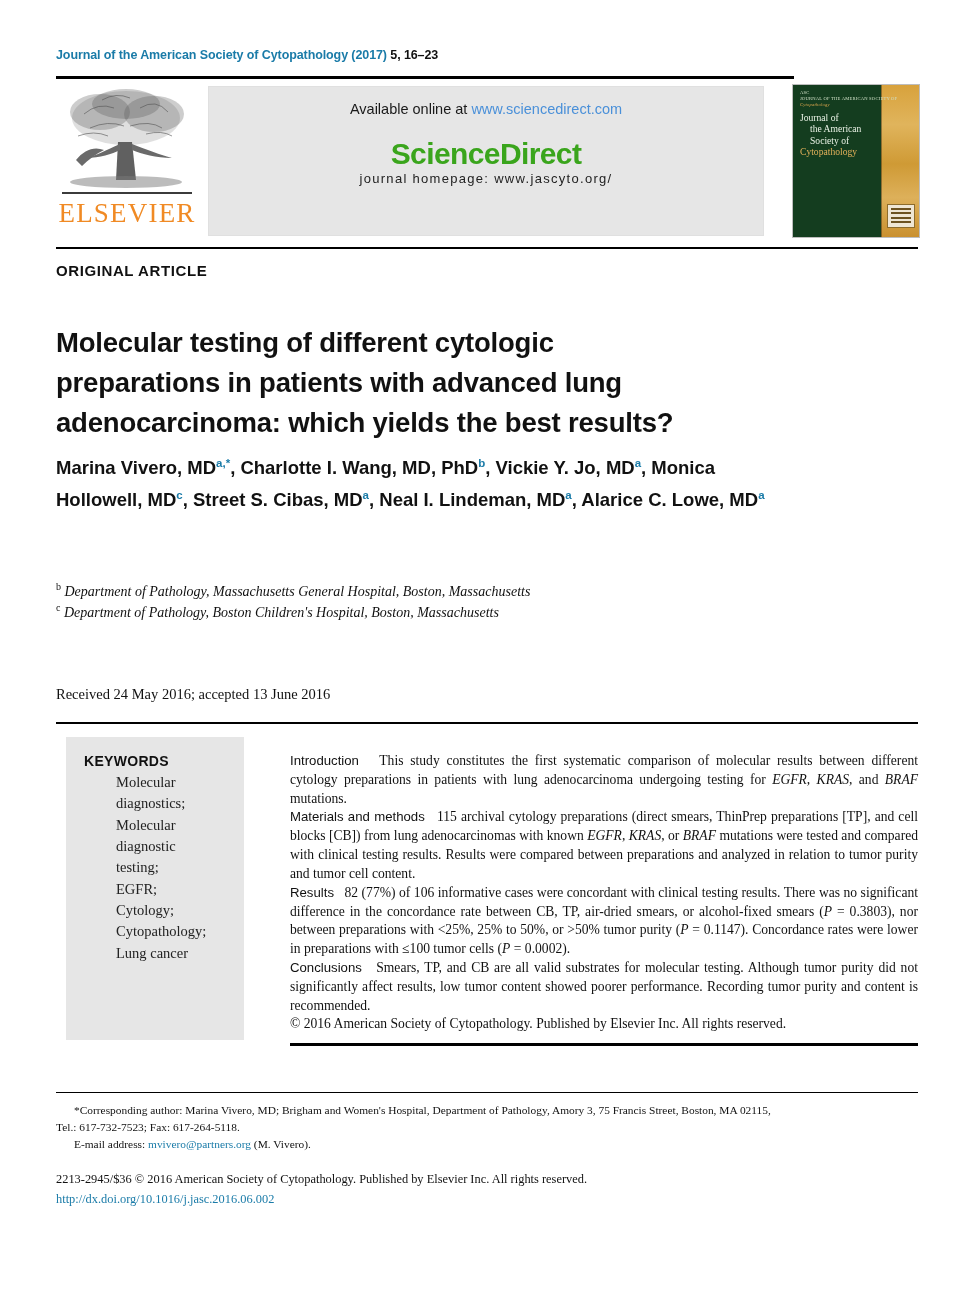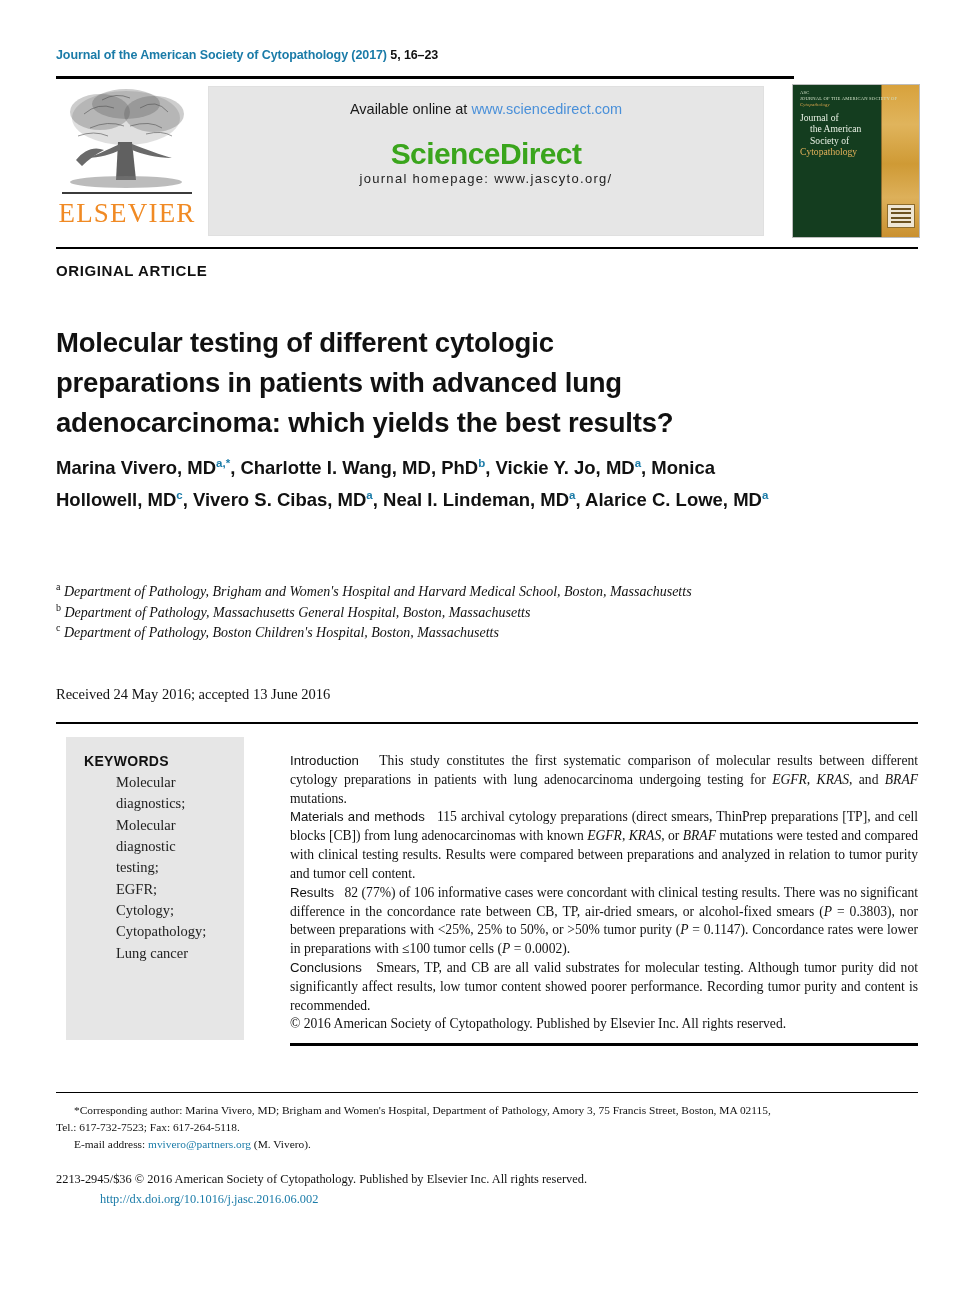--- a/index.html
+++ b/index.html
@@ -365,21 +365,20 @@
     font-size: 12.4px;
     color: #111;
   }
   .doi {
     position: absolute;
     left: 56px;
     top: 1192px;
     font-family: "Liberation Serif", serif;
     font-size: 12.4px;
     color: #1a7ba8;
-    margin-left: 44px;
   }
 </style>
 </head>
 <body>
 
 <div class="running-head">
   <span>Journal of the American Society of Cytopathology (2017) </span><span class="vol">5, 16–23</span>
 </div>
 <div class="rule-top"></div>
 
@@ -444,24 +443,23 @@
         <span></span>
     </div>
   </div>
 </div>
 
 <div class="rule-head2"></div>
 
 <div class="article-type">ORIGINAL ARTICLE</div>
 <h1 class="title">Molecular testing of different cytologic preparations in patients with advanced lung adenocarcinoma: which yields the best results?</h1>
 
-<div class="authors"><span>Marina Vivero, MD</span><sup>a,*</sup>, <span>Charlotte I. Wang, MD, PhD</span><sup>b</sup>, <span>Vickie Y. Jo, MD</span><sup>a</sup>, <span>Monica Hollowell, MD</span><sup>c</sup>, <span>Vivero S. Cibas, MD</span><sup>a</sup>, <span>Neal I. Lindeman, MD</span><sup>a</sup>, <span>Alarice C. Lowe, MD</span><sup>a</sup></div>
+<div class="authors"><span>Marina Vivero, MD</span><sup>a,*</sup>, <span>Charlotte I. Wang, MD, PhD</span><sup>b</sup>, <span>Vickie Y. Jo, MD</span><sup>a</sup>, <span>Monica Hollowell, MD</span><sup>c</sup>, <span>Street S. Cibas, MD</span><sup>a</sup>, <span>Neal I. Lindeman, MD</span><sup>a</sup>, <span>Alarice C. Lowe, MD</span><sup>a</sup></div>
 
 <div class="affils">
-    <div><sup>a</sup> <span>Department of Pathology, Brigham and Women's Hospital and Harvard Medical School, Boston, Massachusetts</span></div>
     <div><sup>b</sup> <span>Department of Pathology, Massachusetts General Hospital, Boston, Massachusetts</span></div>
     <div><sup>c</sup> <span>Department of Pathology, Boston Children's Hospital, Boston, Massachusetts</span></div>
   </div>
 
 <div class="received">Received 24 May 2016; accepted 13 June 2016</div>
 
 <div class="rule-abstract-top"></div>
 
 <aside class="keywords-box">
   <div class="kw-inner">

